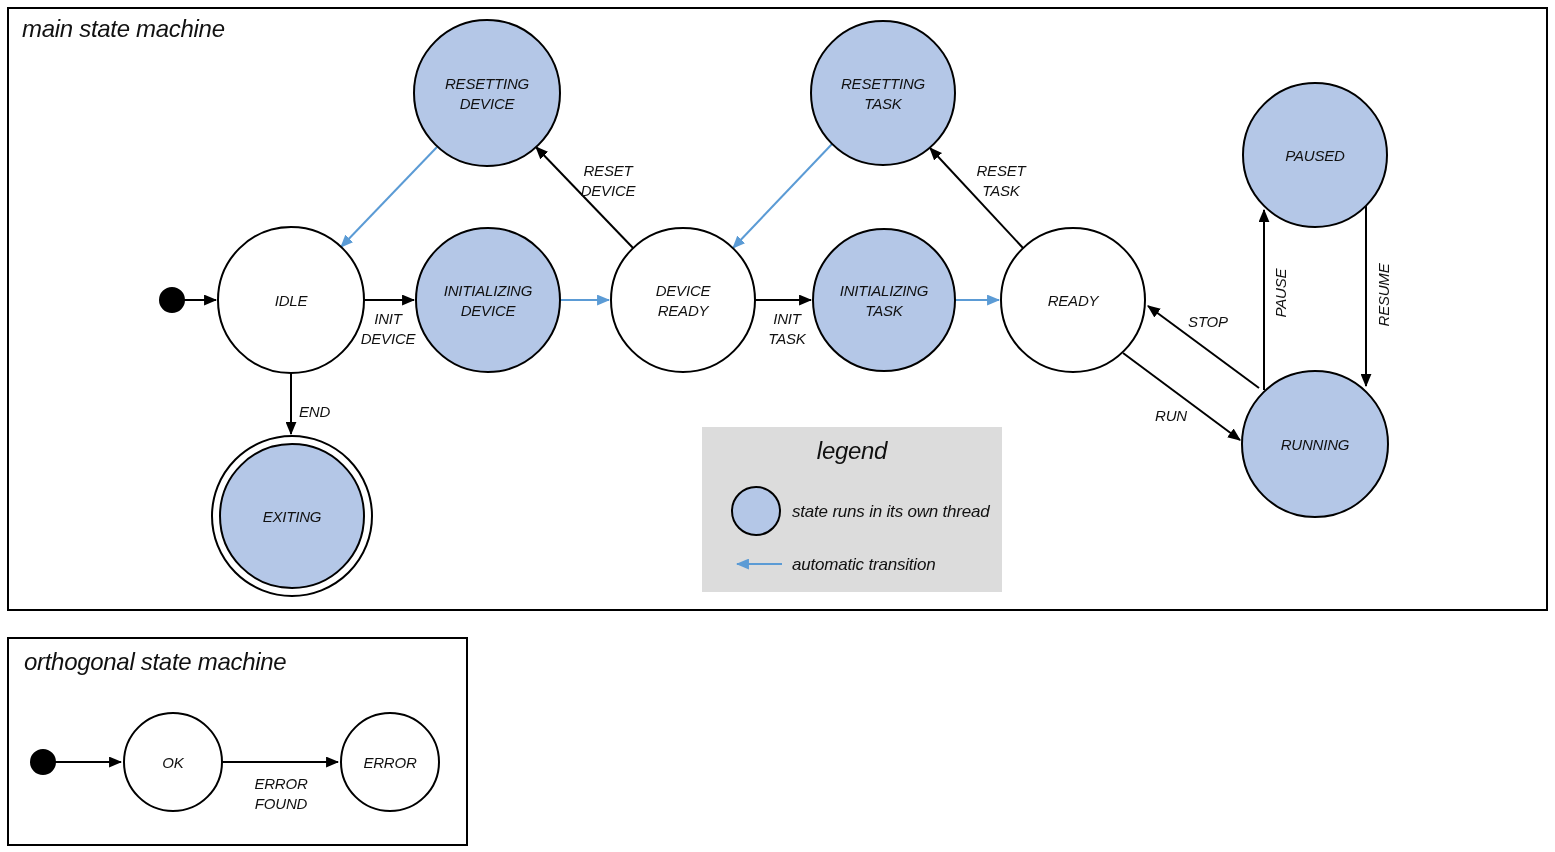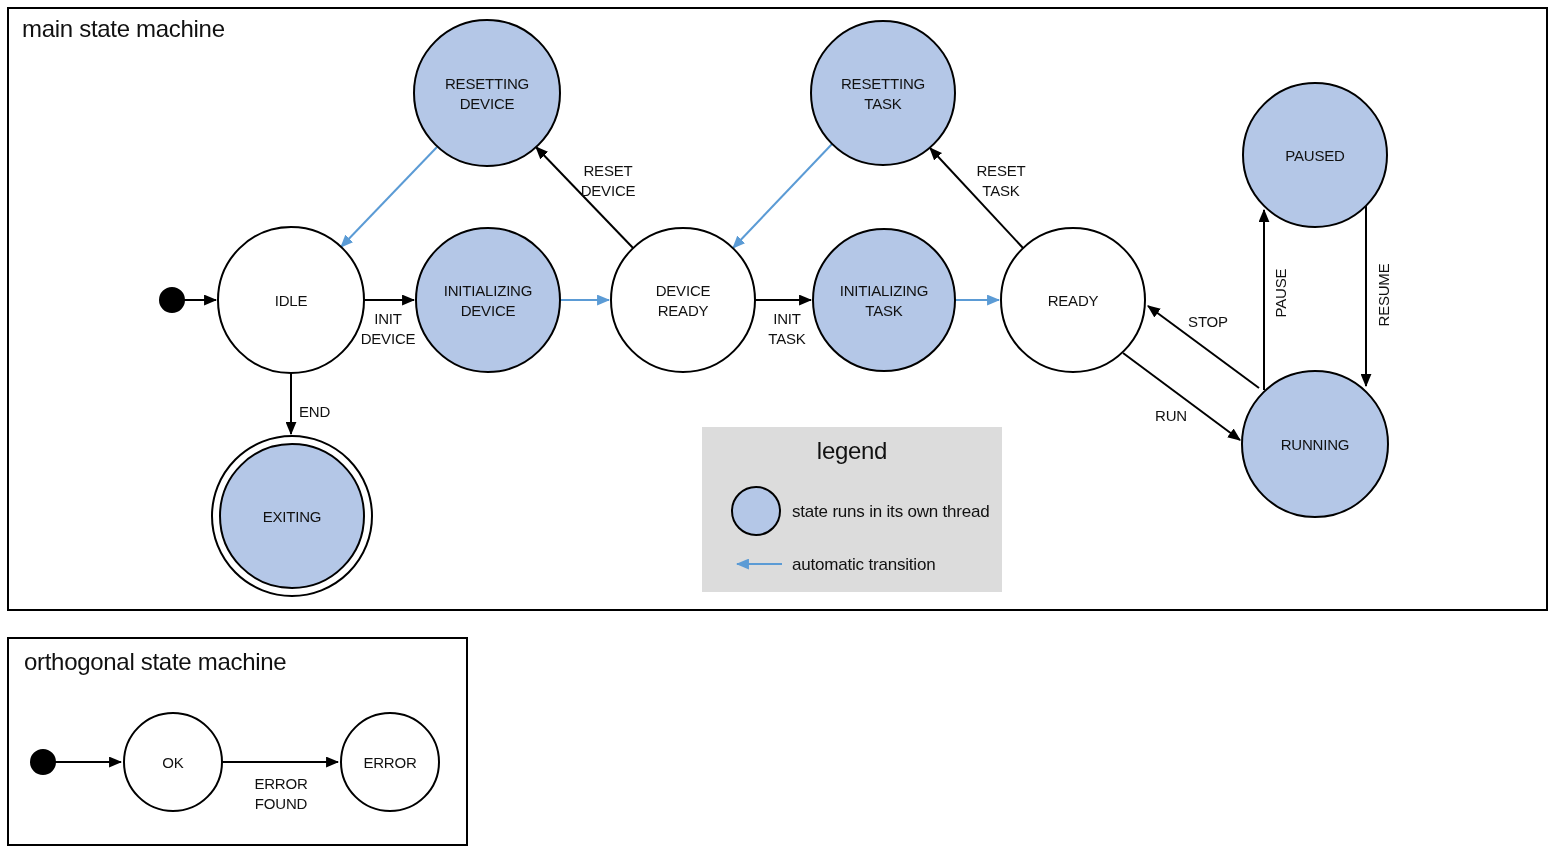--- a/index.html
+++ b/index.html
@@ -1,16 +1,16 @@
 <!DOCTYPE html>
 <html><head>
 <meta charset="utf-8">
 <style>
   html,body{margin:0;padding:0;background:#fff;}
-  .canvas{position:relative;width:1555px;height:852px;background:#fff;overflow:hidden;}
+  .canvas{position:relative;width:1555px;height:852px;background:#fff;overflow:hidden;font-style:italic;}
   svg text{font-family:"Liberation Sans", sans-serif;fill:#111;}
   .title{font-size:24px;letter-spacing:-0.3px;text-anchor:start;}
   .lbl{font-size:15px;letter-spacing:-0.2px;text-anchor:middle;}
   .lbl-start{font-size:15px;letter-spacing:-0.2px;text-anchor:start;}
   .legend-title{font-size:24px;letter-spacing:-0.3px;text-anchor:middle;}
   .legend-item{font-size:17px;letter-spacing:-0.2px;text-anchor:start;}
   .frame{fill:#ffffff;stroke:#000;stroke-width:2px;}
   .node-stroke{stroke:#000;stroke-width:2px;}
   .black-edge{stroke:#000;stroke-width:2px;fill:none;}
   .edge-w{stroke-width:2px;fill:none;}

